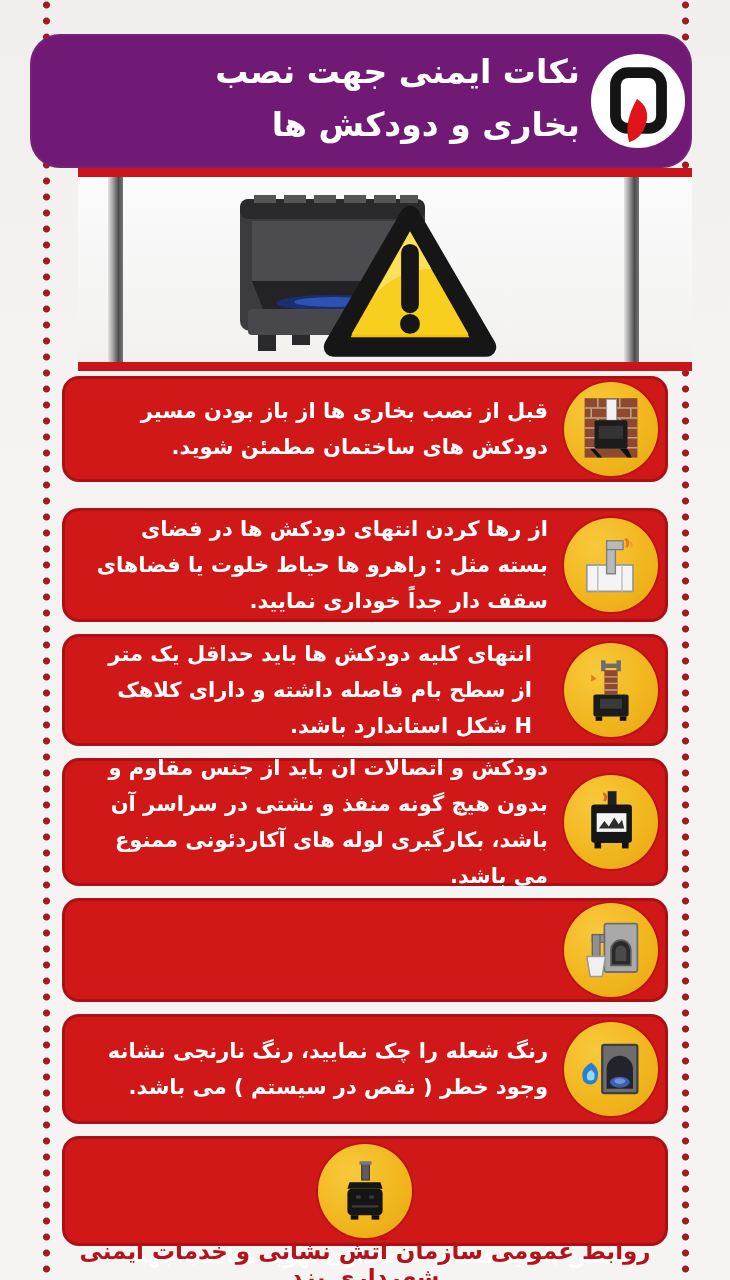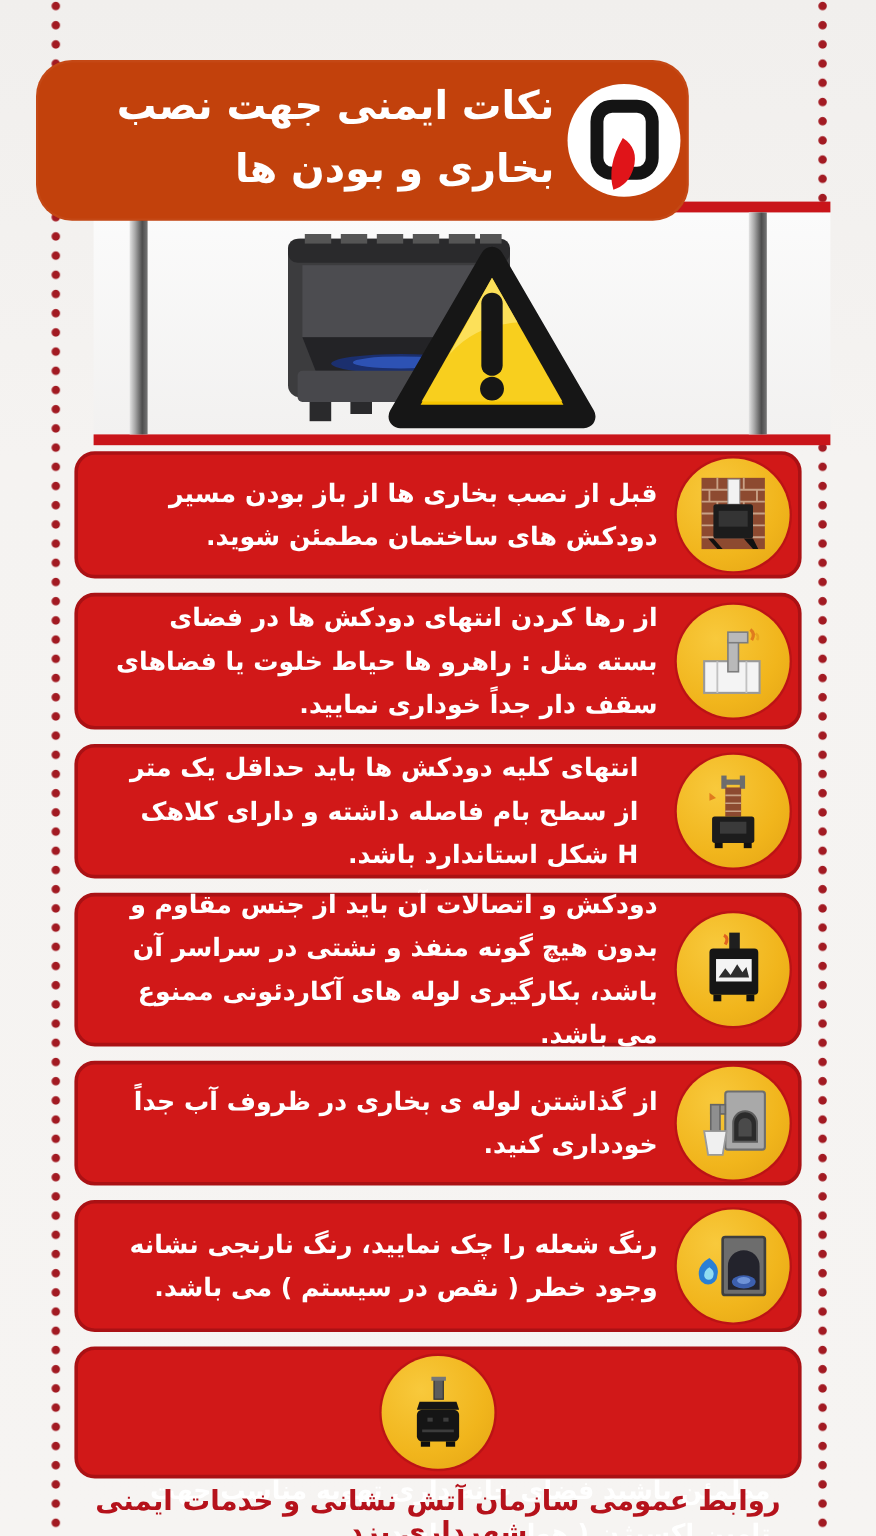--- a/index.html
+++ b/index.html
@@ -12,24 +12,23 @@
   .dots{
     position:absolute;top:0;bottom:0;width:9px;z-index:0;
     background-image:radial-gradient(circle at 4.5px 5px,#a21a22 3.1px,rgba(0,0,0,0) 3.9px);
     background-size:9px 16px;background-repeat:repeat;
   }
   .dots.left{left:42px;}
   .dots.right{left:681px;}
 
   
   .header{
-    position:absolute;left:30px;top:34px;width:544px;height:134px;z-index:2;
-    background:#c2410c;border-radius:30px;
+    position:absolute;left:30px;top:34px;width:662px;height:134px;z-index:2;
+    background:#701a75;border-radius:30px;
     box-shadow:inset 0 0 0 2px rgba(255,255,255,0.04);
-    margin-top:16px;
   }
   .header-title{
     position:absolute;right:112px;top:11px;direction:rtl;text-align:right;
     color:#ffffff;font-size:33px;font-weight:bold;line-height:1.62;white-space:nowrap;
   }
   .logo{position:absolute;right:5px;top:50%;transform:translateY(-50%);width:98px;height:98px;}
 
   
   .hero{
     position:absolute;left:78px;top:168px;width:614px;height:203px;z-index:1;
@@ -57,39 +56,39 @@
     width:94px;height:94px;border-radius:50%;flex:0 0 auto;
     background:radial-gradient(circle at 35% 30%,#f8c93c,#f1b51c 60%,#e3a414);
     display:flex;align-items:center;justify-content:center;
     box-shadow:0 0 0 2px rgba(170,17,20,0.55);
   }
   .card .badge svg{width:66px;height:66px;}
   .card p{
     margin:0;flex:1;color:#ffffff;font-weight:bold;font-size:21px;line-height:1.72;
     text-align:right;padding:0 16px 0 22px;
   }
-  .h1c{height:106px;} .h2c{height:114px;} .h3c{height:112px;gap:16px;} .h4c{height:128px;}
+  .h1c{height:106px;} .h2c{height:114px;margin-top:14px;} .h3c{height:112px;gap:16px;} .h4c{height:128px;}
   .h5c{height:104px;} .h6c{height:110px;justify-content:center;} .h7c{height:110px;flex-direction:column;}
 
   
   .footer{
     position:absolute;left:47px;right:47px;top:1238px;z-index:2;
     text-align:center;direction:rtl;color:#b5121b;font-size:23px;font-weight:bold;
   }
 </style>
 </head>
 <body>
 
 <div class="dots left"></div>
 <div class="dots right"></div>
 
 <div class="header">
   <div class="header-title">
     <div>نکات ایمنی جهت نصب</div>
-    <div>بخاری و بودن ها</div>
+    <div>بخاری و دودکش ها</div>
   </div>
   <svg class="logo" viewBox="0 0 100 100">
     <circle cx="50" cy="50" r="48" fill="#ffffff"></circle>
     <rect x="27" y="21" width="47" height="57" rx="13" fill="none" stroke="#141414" stroke-width="11"></rect>
     <path d="M41 92 Q35 72 49 48 Q63 57 58 74 Q54 88 41 92 Z" fill="#e01419"></path>
   </svg>
 </div>
 
 <div class="hero">
   <div class="pole l"></div>
@@ -193,21 +192,20 @@
     <span class="badge">
       <svg viewBox="0 0 60 60">
         <rect x="24" y="6" width="30" height="44" rx="2" fill="#a9a9a9" stroke="#6e6e6e" stroke-width="1.6"></rect>
         <path d="M30 44 v-14 a9 9 0 0 1 18 0 v14 z" fill="#2b2b2b" stroke="#5c5c5c" stroke-width="1.5"></path>
         <path d="M34 40 v-9 a5 5 0 0 1 10 0 v9 z" fill="#4a4a4a"></path>
         <rect x="13" y="16" width="11" height="7" fill="#8f8f8f" stroke="#666" stroke-width="1.2"></rect>
         <rect x="13" y="16" width="7" height="20" fill="#8f8f8f" stroke="#666" stroke-width="1.2"></rect>
         <polygon points="8,36 25,36 22,54 11,54" fill="#f0f0f0" stroke="#9a9a9a" stroke-width="1.4"></polygon>
       </svg>
     </span>
-    <p>از گذاشتن لوله ی بخاری در ظروف آب جداً خودداری کنید.</p>
   </div>
 
   <div class="card h6c">
     <span class="badge">
       <svg viewBox="0 0 60 60">
         <path d="M12 24 q8 6 6 13 a7 7 0 0 1 -14 0 q-1 -8 8 -13 z" fill="#2a7fd4"></path>
         <path d="M12 31 q4 3 3 6 a3.5 3.5 0 0 1 -7 0 q0 -4 4 -6 z" fill="#8fdcf2"></path>
         <rect x="22" y="8" width="32" height="44" rx="2" fill="#6d6d6d" stroke="#3f3f3f" stroke-width="2"></rect>
         <path d="M26 48 v-18 a12 12 0 0 1 24 0 v18 z" fill="#23232c"></path>
         <ellipse cx="38" cy="42" rx="9" ry="5" fill="#3c5fae"></ellipse>

